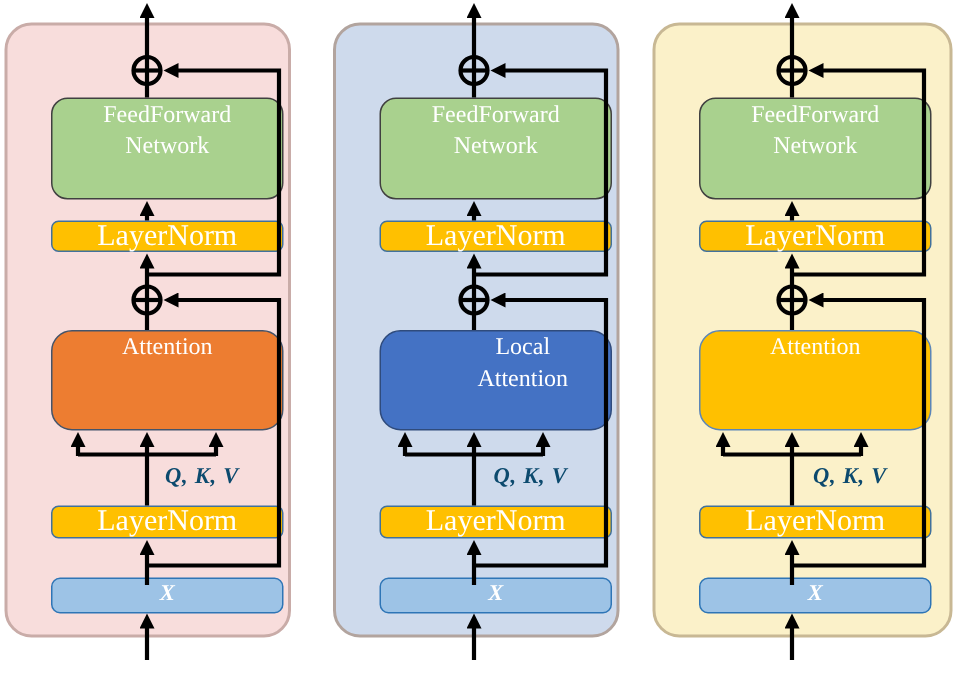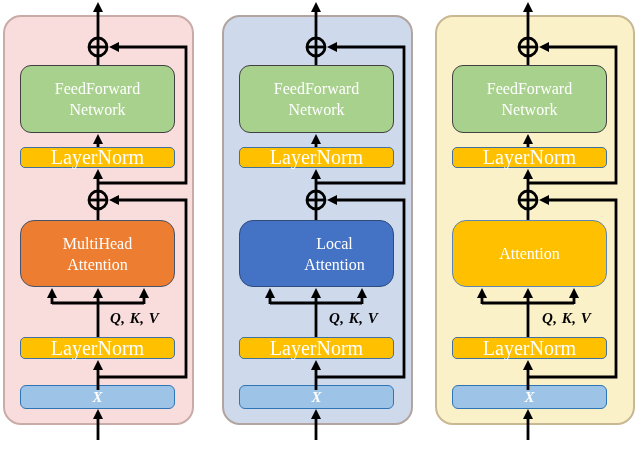--- a/index.html
+++ b/index.html
@@ -8,22 +8,22 @@
     font-family:"Liberation Serif", serif;
   }
   .panel{
     position:absolute;top:15px;height:410px;width:191px;
     border:2px solid;border-radius:18px;box-sizing:border-box;
   }
   .panel.p1{left:3px;background:#F8DDDC;border-color:#C9ACA8;}
   .panel.p2{left:222px;background:#CEDAEC;border-color:#B2A49E;}
   .panel.p3{left:435px;width:200px;background:#FBF1C9;border-color:#C8B894;}
   .box{
-    position:absolute;left:15px;width:155px;box-sizing:border-box;
-    display:flex;flex-direction:column;align-items:center;justify-content:center;
+    position:absolute;left:29px;width:155px;box-sizing:border-box;
+    display:flex;flex-direction:column;align-items:center;
     color:#ffffff;text-align:center;
   }
   .ffn{
     top:48px;height:68px;background:#A9D18E;border:1.5px solid #404040;
     border-radius:11px;font-size:16px;line-height:21px;
   }
   .ln{
     background:#FFC000;border:1.5px solid #41719C;border-radius:5px;
     font-size:20px;line-height:19px;
   }
@@ -31,21 +31,21 @@
   .ln-lower{top:320px;height:22px;}
   .attn{
     top:203px;height:67px;border:1.5px solid;border-radius:14px;
     font-size:16px;line-height:21px;
   }
   .p1 .attn{background:#ED7D31;border-color:#44546A;}
   .p2 .attn{background:#4472C4;border-color:#2F4B7C;padding-left:36px;}
   .p3 .attn{background:#FFC000;border-color:#5B86B8;}
   .qkv{
     position:absolute;left:105px;top:291px;width:60px;height:20px;
-    color:#000000;font-weight:bold;font-style:italic;font-size:15px;line-height:20px;
+    color:#0c4a6e;font-weight:bold;font-style:italic;font-size:15px;line-height:20px;
     text-align:left;letter-spacing:0.5px;
   }
   .xbox{
     top:368px;height:24px;background:#9DC3E6;border:1.5px solid #2E75B6;
     border-radius:6px;font-size:15px;line-height:20px;font-weight:bold;font-style:italic;
   }
   svg.connectors{
     position:absolute;left:0;top:0;width:640px;height:457px;
     pointer-events:none;
   }
@@ -55,21 +55,20 @@
 
 <div class="stage">
 
   <div class="panel p1">
     <div class="box ffn">
       <div>FeedForward</div>
       <div>Network</div>
     </div>
     <div class="box ln ln-upper">LayerNorm</div>
     <div class="box attn">
-      <div>MultiHead</div>
       <div>Attention</div>
     </div>
     <div class="qkv">Q, K, V</div>
     <div class="box ln ln-lower">LayerNorm</div>
     <div class="box xbox">X</div>
   </div>
 
   <div class="panel p2">
     <div class="box ffn">
       <div>FeedForward</div>

